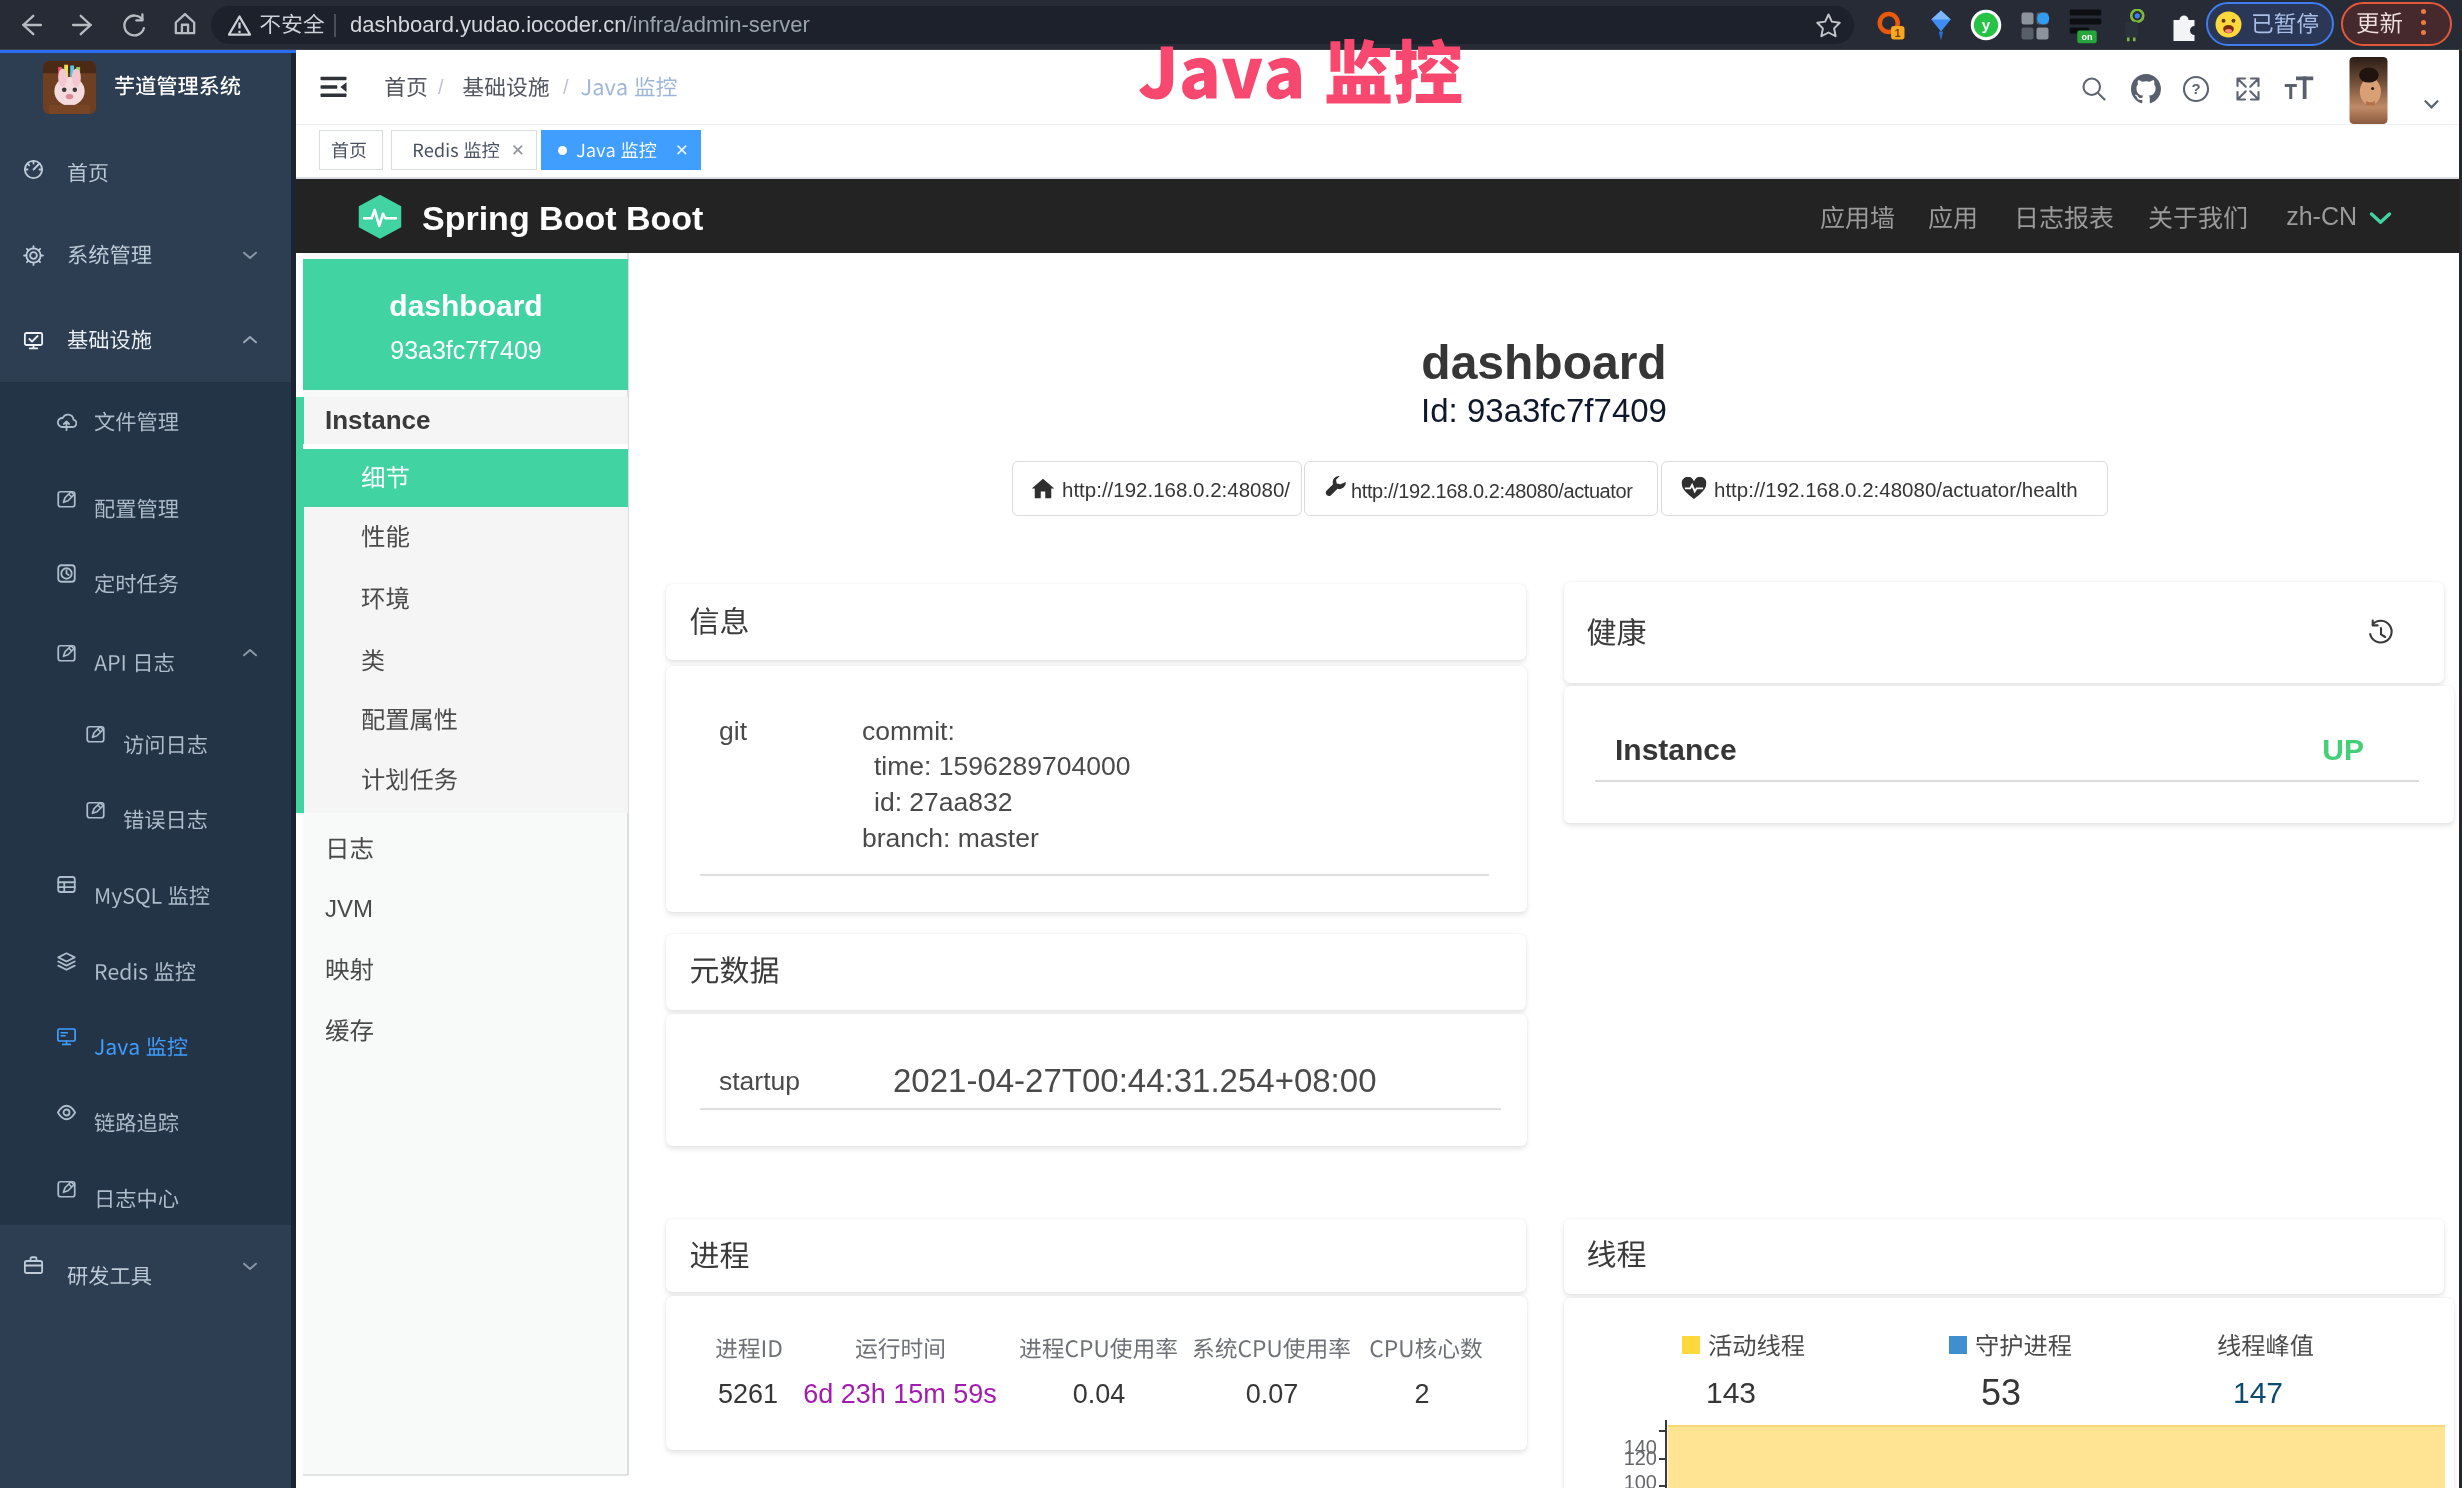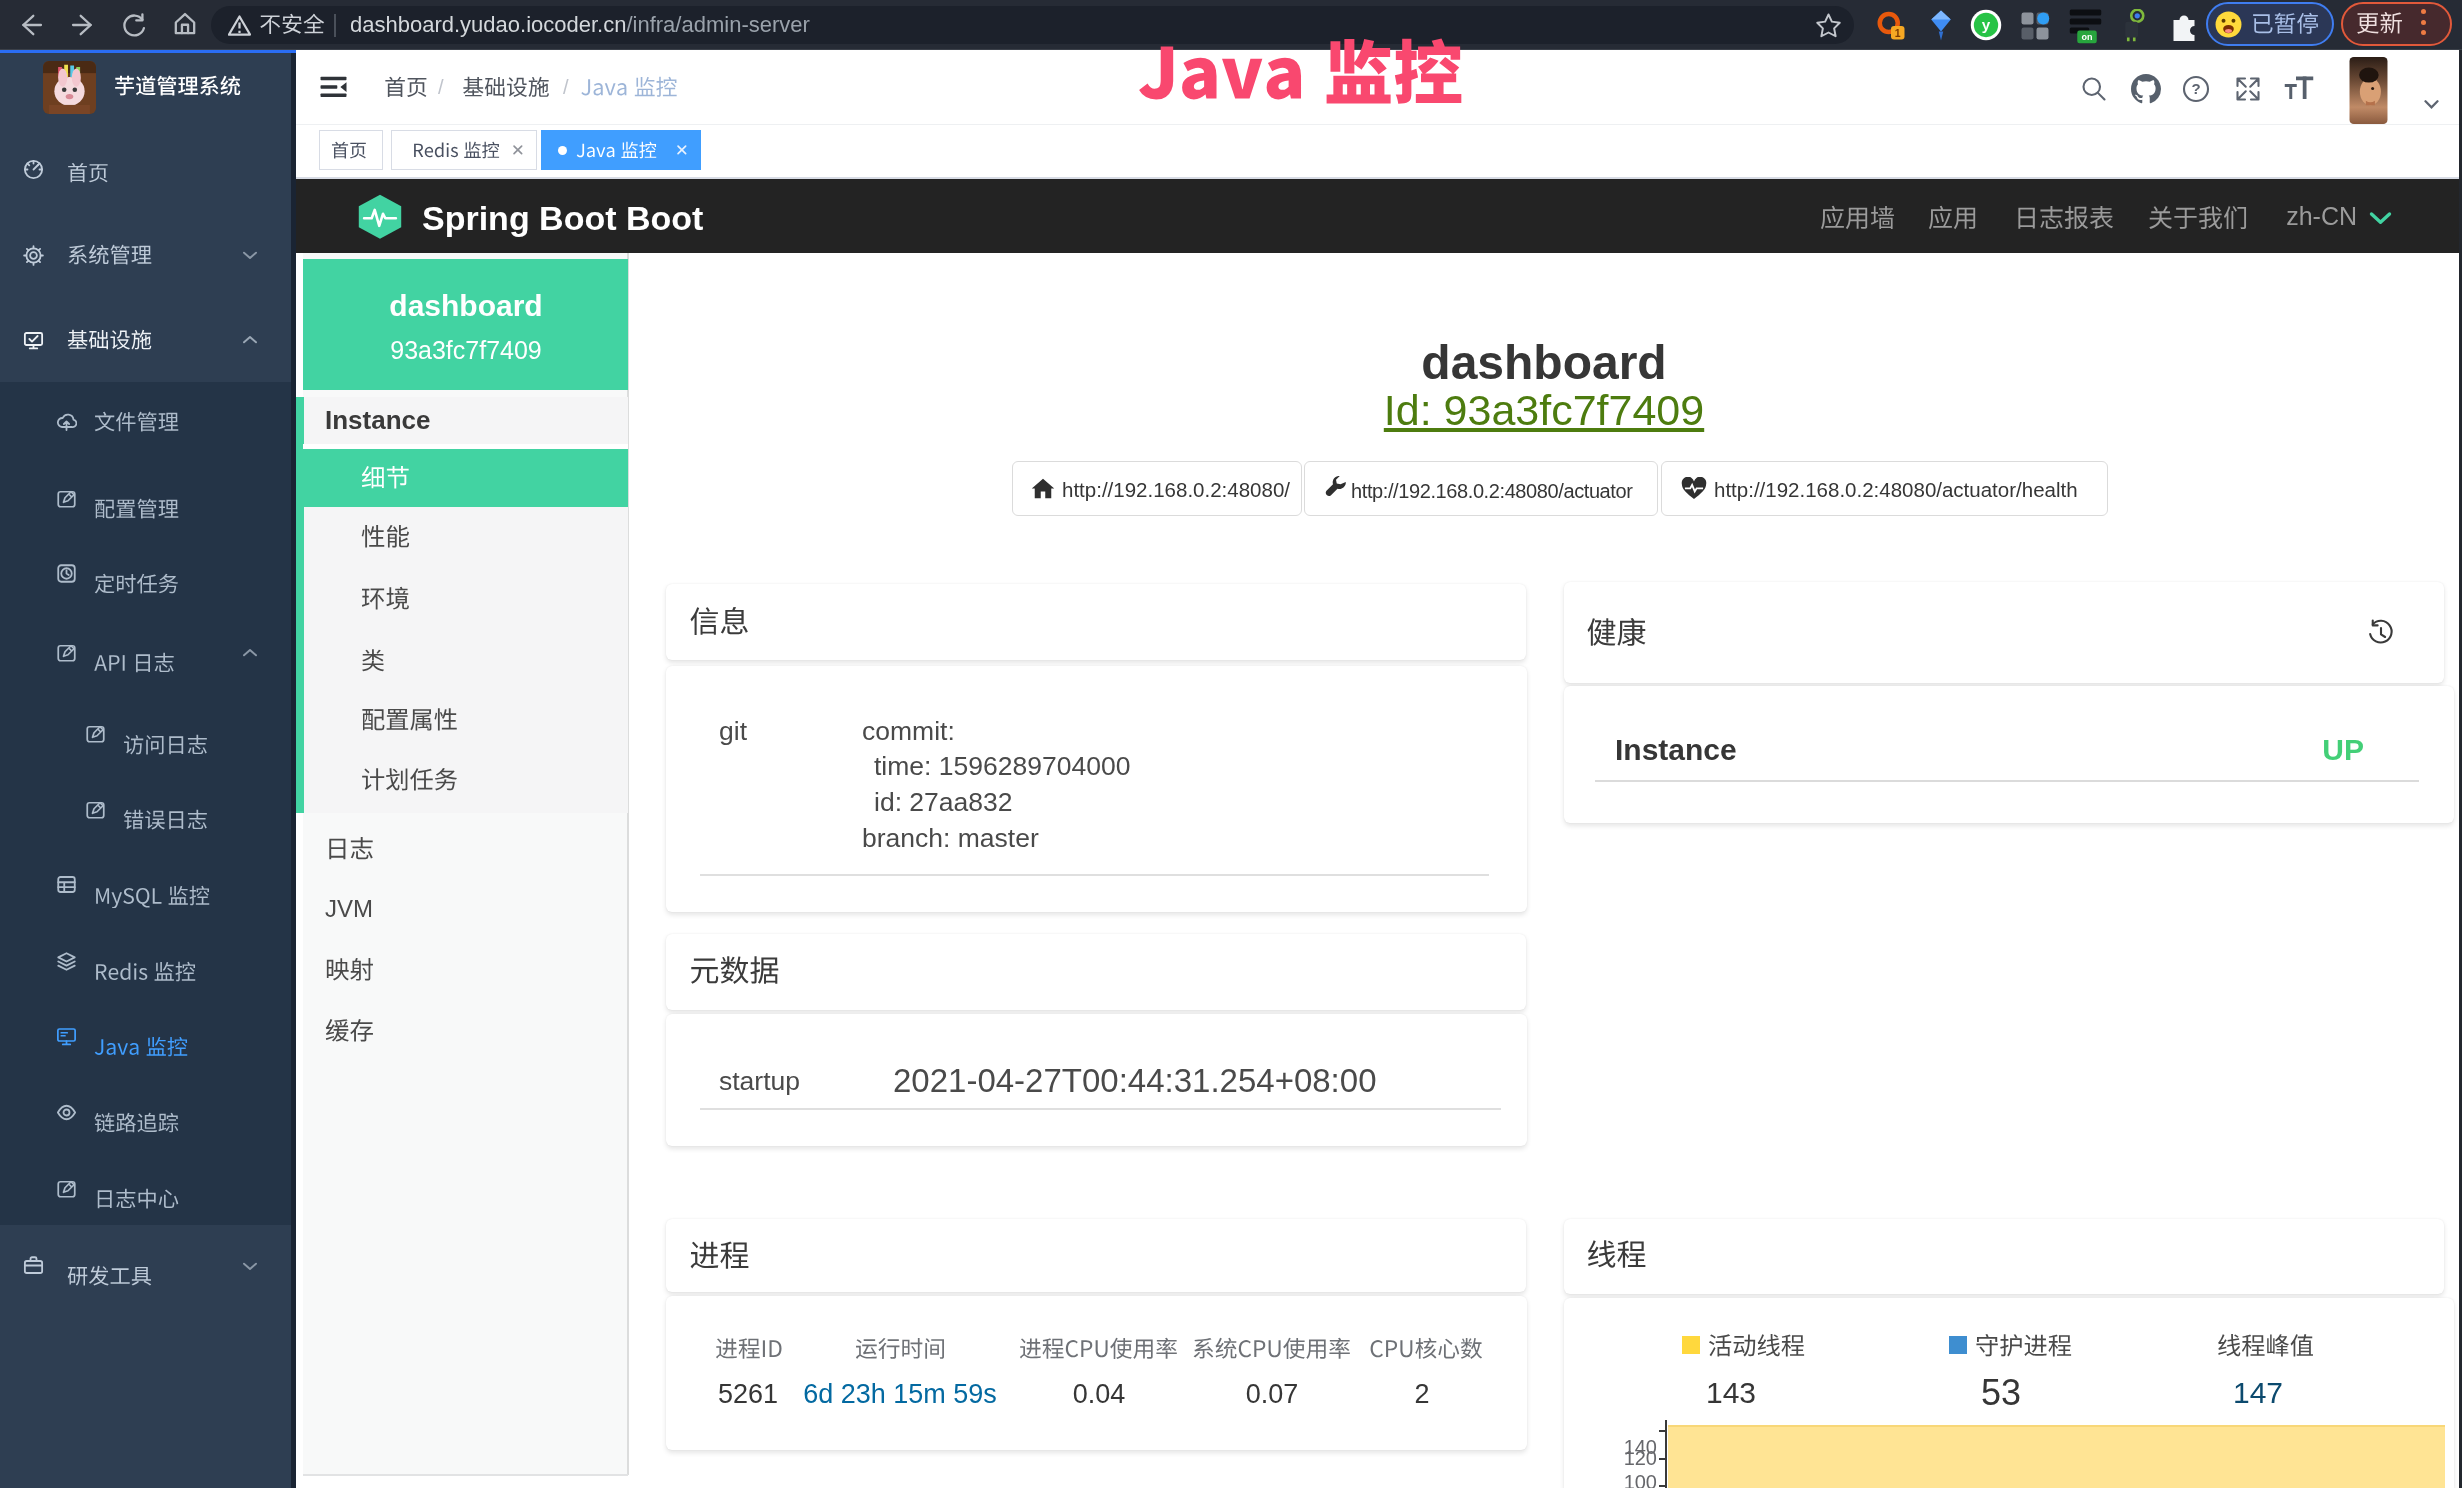--- a/index.html
+++ b/index.html
@@ -608,21 +608,21 @@
     </g>
   </svg>
 <svg style="position:absolute;left:325px;top:1018px;" width="49" height="27" viewBox="0 -880 2000 1100" fill="#4a4a4a" aria-hidden="true">
     <g transform="scale(1 -1)">
       <path transform="translate(0 0)" d="M63 184Q62 191 57 204Q53 217 49 230Q44 243 40 252Q56 256 75 273Q93 291 116 319Q129 332 153 363Q177 393 207 436Q238 478 268 528Q299 577 325 627L388 589Q328 488 257 392Q185 296 113 224V222Q113 222 105 218Q98 214 88 208Q78 202 71 196Q63 190 63 184ZM63 184 59 246 96 271 366 320Q365 305 366 286Q367 268 368 256Q274 237 217 225Q160 213 130 206Q99 198 85 194Q71 189 63 184ZM56 424Q54 432 50 446Q46 459 41 473Q36 487 31 497Q44 500 59 516Q73 533 88 558Q97 571 113 599Q130 627 150 666Q170 705 189 750Q209 795 224 839L298 810Q272 748 240 686Q209 624 175 568Q141 512 106 467V465Q106 465 98 461Q91 457 81 450Q71 444 64 437Q56 430 56 424ZM56 424 55 480 92 503 287 520Q284 506 282 488Q280 470 281 458Q214 451 172 446Q131 440 108 437Q85 433 74 430Q62 427 56 424ZM35 52Q76 64 128 80Q181 95 241 114Q301 132 361 151L373 91Q288 61 204 31Q119 2 52 -22ZM390 570H940V508H390ZM350 429H952V365H350ZM492 297H835V239H492ZM420 697 478 713Q493 684 507 649Q521 614 528 591L467 570Q461 595 447 631Q434 668 420 697ZM599 718 659 728Q669 696 678 659Q687 622 690 597L626 582Q623 608 616 647Q608 686 599 718ZM879 833 923 777Q872 766 808 757Q743 748 673 742Q602 735 530 732Q459 728 392 726Q391 739 385 755Q380 772 375 784Q440 786 510 791Q580 795 648 801Q716 808 775 816Q835 823 879 833ZM549 258Q585 187 646 131Q708 75 791 37Q874 -1 974 -19Q962 -30 949 -49Q935 -68 927 -83Q773 -49 660 33Q547 114 486 239ZM840 739 911 716Q884 670 853 621Q822 572 796 537L739 558Q757 583 775 615Q794 646 811 679Q828 712 840 739ZM817 297H832L846 300L888 281Q855 176 794 104Q733 32 652 -13Q570 -57 473 -82Q470 -74 463 -63Q455 -53 447 -42Q439 -31 432 -25Q525 -5 602 34Q679 72 735 134Q791 196 817 286ZM513 530H586Q581 470 572 404Q564 338 548 271Q531 203 504 139Q477 75 435 20Q393 -36 333 -78Q325 -65 311 -50Q296 -35 283 -26Q340 11 379 63Q418 114 442 174Q467 233 481 296Q495 358 502 418Q509 478 513 530Z"></path>
       <path transform="translate(1000 0)" d="M335 266H957V196H335ZM420 525H832V456H420ZM613 349H689V9Q689 -24 680 -41Q672 -59 647 -68Q621 -77 579 -78Q536 -79 471 -79Q469 -63 462 -43Q456 -24 448 -8Q481 -9 510 -9Q540 -10 562 -10Q583 -9 592 -9Q605 -8 609 -4Q613 0 613 10ZM812 525H831L846 529L894 491Q863 457 823 423Q783 388 740 358Q696 327 655 304Q648 315 635 328Q622 340 613 349Q650 368 688 396Q726 424 759 454Q792 484 812 510ZM63 709H939V637H63ZM385 840 462 821Q427 707 374 594Q320 482 245 385Q170 287 69 216Q65 225 58 238Q52 250 44 263Q37 276 31 284Q99 332 155 395Q211 459 255 532Q299 606 332 684Q364 762 385 840ZM188 431H264V-78H188Z"></path>
     </g>
   </svg>
 <div style="position:absolute;top:897px;font-size:24px;color:#4a4a4a;font-weight:400;line-height:24px;white-space:nowrap;letter-spacing:0;left:325px;">JVM</div>
 <div style="position:absolute;top:339px;font-size:48px;color:#363636;font-weight:700;line-height:48px;white-space:nowrap;letter-spacing:0;left:1544px;transform:translateX(-50%);">dashboard</div>
-<div style="position:absolute;top:394px;font-size:43px;color:#4d7c0f;font-weight:400;line-height:33px;white-space:nowrap;letter-spacing:0;left:1544px;transform:translateX(-50%);text-decoration:underline;">Id: 93a3fc7f7409</div>
+<div style="position:absolute;top:394px;font-size:33px;color:#0f172a;font-weight:400;line-height:33px;white-space:nowrap;letter-spacing:0;left:1544px;transform:translateX(-50%);">Id: 93a3fc7f7409</div>
 <div style="position:absolute;left:1012px;top:461px;width:290px;height:55px;border:1.5px solid #dbdbdb;border-radius:6px;background:#fff"></div>
 <svg style="position:absolute;left:1031px;top:477px" width="24" height="23" viewBox="0 0 32 30">
     <path d="M16 2 L31 15 H27 V28 H19 V19 H13 V28 H5 V15 H1 Z" fill="#2f2f2f"></path>
   </svg>
 <div style="position:absolute;top:480px;font-size:20.5px;color:#363636;font-weight:400;line-height:20.5px;white-space:nowrap;letter-spacing:0;left:1062px;">http://192.168.0.2:48080/</div>
 <div style="position:absolute;left:1304px;top:461px;width:354px;height:55px;border:1.5px solid #dbdbdb;border-radius:6px;background:#fff"></div>
 <svg style="position:absolute;left:1324px;top:476px" width="24" height="24" viewBox="0 0 32 32">
     <path d="M29 8 a8.5 8.5 0 0 1-11 9 L9 26 a4.4 4.4 0 0 1-6-6 l9-9 a8.5 8.5 0 0 1 9-11 l-5 5 1 5 5 1 Z" fill="#2f2f2f"></path>
   </svg>
 <div style="position:absolute;left:1351px;top:481px;font-size:20px;color:#363636;line-height:20px;white-space:nowrap;letter-spacing:-0.4px">http://192.168.0.2:48080/actuator</div>
@@ -710,21 +710,21 @@
     <g transform="scale(1 -1)">
       <path transform="translate(0 0)" d="M377 -13Q309 -13 251 12Q192 38 149 87Q106 136 82 207Q58 277 58 366Q58 455 83 525Q107 596 151 645Q195 694 254 720Q313 746 383 746Q450 746 501 719Q552 691 584 656L534 596Q505 627 468 646Q431 665 384 665Q315 665 263 629Q211 593 182 527Q153 460 153 369Q153 276 181 209Q209 141 260 105Q311 68 381 68Q433 68 475 90Q516 112 551 151L602 92Q559 42 504 14Q449 -13 377 -13Z"></path>
       <path transform="translate(638 0)" d="M101 0V733H310Q392 733 454 713Q516 692 550 645Q584 598 584 518Q584 441 550 391Q516 341 455 316Q394 292 314 292H193V0ZM193 367H302Q398 367 445 403Q492 439 492 518Q492 598 444 628Q395 658 298 658H193Z"></path>
       <path transform="translate(1271 0)" d="M361 -13Q305 -13 257 3Q209 19 173 56Q138 93 118 154Q98 215 98 302V733H190V300Q190 212 213 161Q236 111 274 89Q313 68 361 68Q410 68 449 89Q488 111 512 161Q535 212 535 300V733H624V302Q624 215 604 154Q585 93 549 56Q513 19 465 3Q417 -13 361 -13Z"></path>
       <path transform="translate(1992 0)" d="M695 123 749 167Q786 139 826 106Q867 72 904 40Q940 7 963 -19L906 -70Q884 -43 849 -10Q813 24 773 59Q732 95 695 123ZM785 549 856 525Q813 448 750 377Q686 305 608 245Q529 185 441 143Q436 151 429 162Q422 173 414 183Q406 193 398 200Q482 239 558 295Q633 350 691 416Q750 481 785 549ZM858 370 936 342Q882 249 801 168Q720 88 617 24Q513 -39 392 -81Q388 -72 380 -60Q372 -49 363 -38Q355 -26 348 -19Q465 19 564 78Q664 136 740 211Q815 286 858 370ZM401 703H957V634H401ZM439 364Q437 374 433 387Q430 400 425 414Q421 427 417 436Q432 439 451 445Q470 451 482 464Q491 474 508 500Q526 525 546 557Q566 589 584 619Q602 649 611 666H693Q678 641 657 607Q636 573 613 536Q590 500 568 467Q547 434 531 411Q531 411 521 408Q512 406 498 401Q485 396 471 390Q458 383 448 377Q439 371 439 364ZM439 364 438 420 479 442 760 457Q754 443 747 424Q740 405 737 394Q646 388 591 384Q535 379 505 376Q475 373 461 370Q447 367 439 364ZM613 822 683 844Q702 813 719 774Q737 736 742 708L668 682Q662 710 647 750Q632 789 613 822ZM58 647H377V577H58ZM192 840H264V-79H192ZM193 602 239 586Q227 525 210 460Q192 395 171 332Q149 270 124 216Q99 162 73 124Q69 135 62 148Q55 162 47 175Q40 188 33 197Q58 230 82 278Q106 325 128 380Q149 435 166 492Q183 549 193 602ZM259 543Q268 533 285 508Q302 482 322 452Q341 421 358 396Q375 370 382 358L336 305Q328 324 313 353Q299 382 282 414Q265 446 249 472Q234 499 224 515Z"></path>
       <path transform="translate(2992 0)" d="M295 561H373V65Q373 30 386 19Q398 9 441 9Q452 9 477 9Q503 9 534 9Q566 9 593 9Q621 9 634 9Q665 9 681 25Q696 42 702 87Q709 132 712 218Q722 211 735 204Q747 197 760 192Q774 187 784 184Q779 89 766 36Q753 -18 723 -40Q694 -62 637 -62Q630 -62 609 -62Q589 -62 562 -62Q535 -62 509 -62Q482 -62 462 -62Q442 -62 435 -62Q381 -62 351 -51Q320 -40 308 -12Q295 16 295 65ZM135 486 207 472Q200 413 187 341Q174 269 157 200Q140 130 120 76L44 108Q66 159 84 225Q102 290 115 358Q128 427 135 486ZM761 485 831 512Q860 452 887 384Q914 317 935 252Q956 187 966 135L892 105Q882 157 862 223Q842 289 816 357Q790 426 761 485ZM342 756 393 805Q440 773 492 733Q544 694 590 655Q636 615 665 584L611 527Q583 559 538 599Q493 639 441 681Q390 723 342 756Z"></path>
       <path transform="translate(3992 0)" d="M70 323H454V260H70ZM50 654H531V592H50ZM443 821 506 793Q485 759 461 724Q437 689 417 664L368 688Q381 706 394 729Q408 753 421 777Q434 802 443 821ZM257 841H327V404H257ZM88 793 143 815Q164 785 182 749Q201 713 207 686L150 661Q144 687 126 725Q108 762 88 793ZM258 628 309 598Q285 557 248 515Q210 473 167 437Q123 402 80 378Q73 391 62 408Q50 425 39 435Q81 454 123 484Q165 514 201 552Q237 590 258 628ZM316 607Q330 600 356 583Q382 567 412 548Q443 529 468 513Q493 497 503 489L461 435Q448 447 425 466Q401 485 373 506Q345 527 320 545Q295 564 279 574ZM612 646H948V576H612ZM629 832 698 821Q683 725 661 637Q639 548 608 471Q578 395 538 337Q533 343 522 352Q512 361 500 369Q489 378 481 383Q520 436 549 507Q577 578 597 661Q617 744 629 832ZM813 606 883 599Q860 430 815 300Q770 171 692 77Q614 -18 493 -83Q489 -75 482 -64Q475 -52 467 -40Q458 -29 451 -22Q566 34 639 121Q712 207 753 328Q794 449 813 606ZM647 583Q670 450 711 332Q753 214 817 126Q881 37 972 -12Q959 -22 945 -40Q930 -57 921 -71Q827 -14 761 81Q696 176 653 301Q611 427 585 572ZM110 153 157 198Q209 178 266 151Q323 124 374 96Q425 68 460 43L412 -6Q379 19 328 48Q277 78 220 105Q163 133 110 153ZM429 323H442L454 326L495 309Q464 201 402 126Q340 50 256 2Q173 -45 77 -72Q71 -59 61 -41Q51 -24 41 -14Q130 7 209 48Q287 90 345 156Q402 221 429 312ZM110 153Q132 184 155 224Q178 264 198 307Q219 349 233 387L300 375Q284 334 263 291Q242 248 220 209Q198 170 178 140Z"></path>
     </g>
   </svg>
 <div style="position:absolute;top:1381px;font-size:27px;color:#363636;font-weight:400;line-height:27px;white-space:nowrap;letter-spacing:0;left:748px;transform:translateX(-50%);">5261</div>
-<div style="position:absolute;top:1381px;font-size:27px;color:#0369a1;font-weight:400;line-height:27px;white-space:nowrap;letter-spacing:0;left:900px;transform:translateX(-50%);">6d 23h 15m 59s</div>
+<div style="position:absolute;top:1381px;font-size:27px;color:#a21caf;font-weight:400;line-height:27px;white-space:nowrap;letter-spacing:0;left:900px;transform:translateX(-50%);">6d 23h 15m 59s</div>
 <div style="position:absolute;top:1381px;font-size:27px;color:#363636;font-weight:400;line-height:27px;white-space:nowrap;letter-spacing:0;left:1099px;transform:translateX(-50%);">0.04</div>
 <div style="position:absolute;top:1381px;font-size:27px;color:#363636;font-weight:400;line-height:27px;white-space:nowrap;letter-spacing:0;left:1272px;transform:translateX(-50%);">0.07</div>
 <div style="position:absolute;top:1381px;font-size:27px;color:#363636;font-weight:400;line-height:27px;white-space:nowrap;letter-spacing:0;left:1422px;transform:translateX(-50%);">2</div>
 <div class="card" style="left:1564px;top:582px;width:880px;height:101px"></div>
 <svg style="position:absolute;left:1586px;top:617px;" width="61" height="33" viewBox="0 -880 2000 1100" fill="#3b3b3b" aria-hidden="true">
     <g transform="scale(1 -1)">
       <path transform="translate(0 0)" d="M213 839 281 820Q257 738 225 656Q193 574 154 501Q116 429 71 372Q69 381 62 396Q55 411 48 425Q40 440 33 449Q91 522 137 625Q184 728 213 839ZM145 582 211 648 212 647V-78H145ZM661 836H725V31H661ZM490 623H962V565H490ZM493 213H939V152H493ZM519 351H906V291H519ZM283 768H451V702H283ZM314 324Q343 219 391 154Q438 89 499 56Q560 22 631 10Q702 -1 778 -1Q790 -1 814 -1Q838 -1 867 -1Q896 -1 922 -1Q948 -1 963 0Q955 -13 948 -33Q940 -52 938 -67H903H775Q688 -67 609 -53Q531 -39 464 0Q398 38 346 112Q294 185 260 304ZM535 757H890V427H535V483H830V701H535ZM325 474H447V413H304ZM431 474H444L456 476L497 466Q477 253 421 120Q365 -13 274 -79Q269 -72 259 -63Q250 -54 240 -45Q231 -36 224 -32Q311 29 363 149Q415 269 431 461ZM288 389Q285 396 280 407Q274 418 268 428Q262 438 257 445Q270 448 287 466Q303 484 317 507Q327 522 348 562Q370 601 394 655Q418 708 435 762V766L461 778L506 748Q469 658 425 573Q382 488 339 427V425Q339 425 332 422Q324 419 313 413Q303 408 295 401Q288 395 288 389Z"></path>
       <path transform="translate(1000 0)" d="M215 478H828V421H215ZM263 605H861V287H254V342H790V550H263ZM520 699H596V6Q596 -29 585 -45Q575 -61 552 -70Q527 -77 486 -79Q444 -80 382 -80Q379 -67 372 -48Q365 -29 356 -16Q387 -17 416 -17Q445 -18 466 -17Q488 -17 496 -17Q510 -16 515 -11Q520 -7 520 6ZM242 236 284 277Q309 263 337 244Q365 226 390 207Q416 189 433 175L388 128Q373 143 348 162Q323 181 295 201Q267 220 242 236ZM847 272 903 228Q859 196 806 164Q754 133 709 112L666 149Q695 165 728 187Q761 208 793 231Q825 254 847 272ZM590 280Q624 217 679 166Q734 116 808 80Q881 44 966 26Q954 16 941 -2Q928 -20 921 -33Q835 -10 761 32Q687 73 629 132Q572 192 537 265ZM188 43Q231 58 287 80Q344 102 408 127Q471 153 534 178L547 125Q461 86 374 48Q288 10 218 -19ZM154 752H949V685H154ZM118 752H190V456Q190 397 187 328Q183 259 173 186Q163 114 144 46Q124 -23 93 -80Q86 -73 75 -65Q64 -57 52 -50Q40 -43 31 -39Q62 15 79 78Q96 141 105 207Q113 274 116 338Q118 401 118 456ZM469 829 542 850Q561 823 580 790Q600 758 610 734L535 709Q525 733 506 767Q487 802 469 829ZM826 482H959V416H826Z"></path>
     </g>
   </svg>

